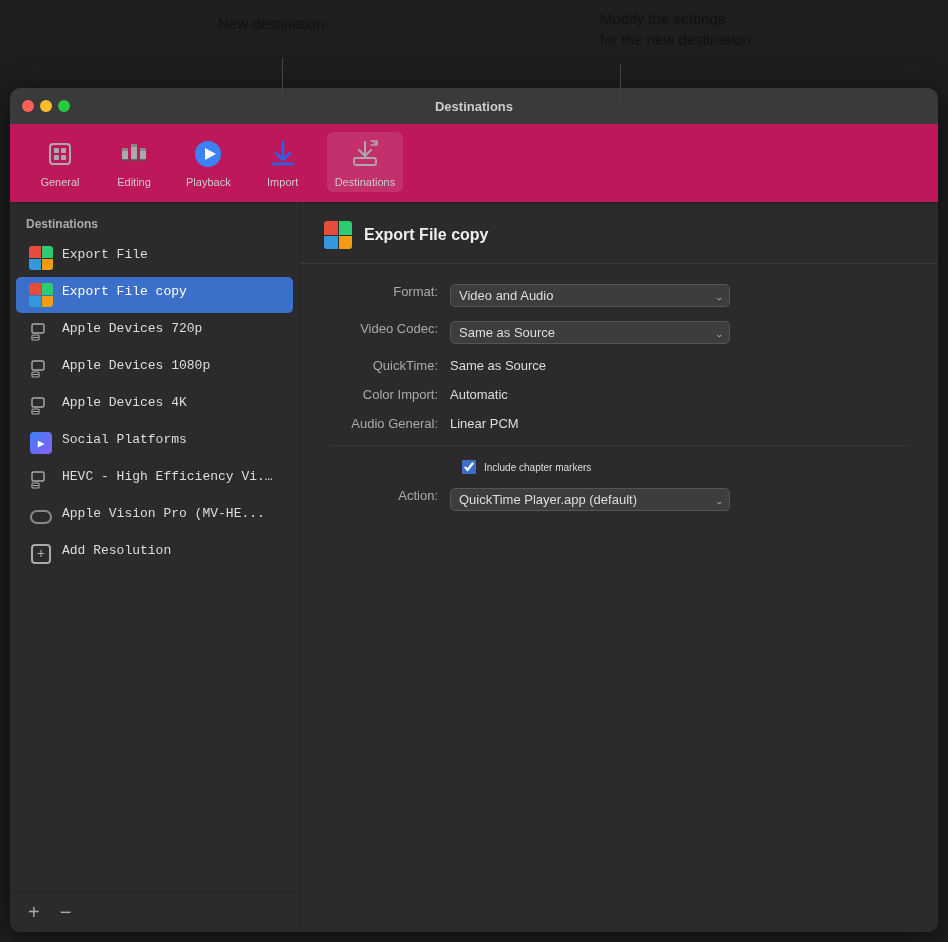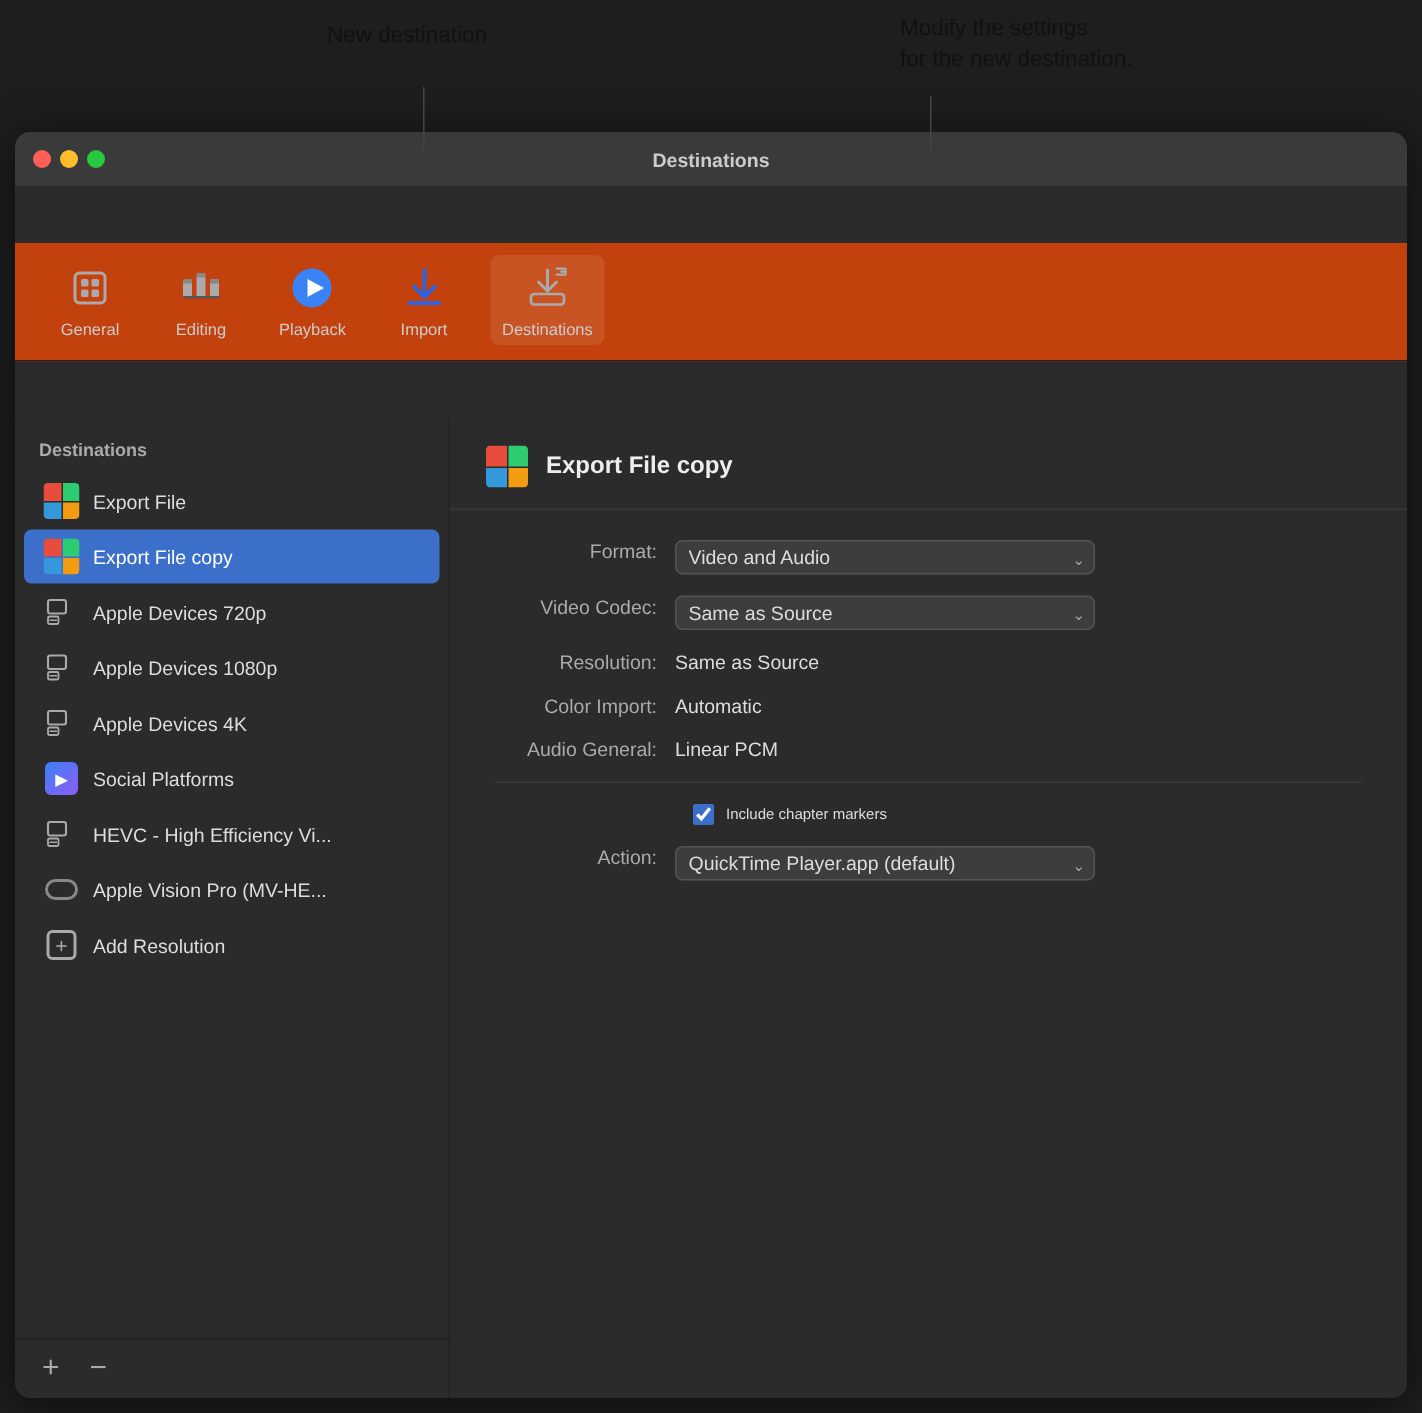--- a/index.html
+++ b/index.html
@@ -34,21 +34,20 @@
       top: 88px;
       left: 10px;
       right: 10px;
       bottom: 10px;
       background: #2b2b2b;
       border-radius: 10px;
       box-shadow: 0 4px 30px rgba(0,0,0,0.6);
       display: flex;
       flex-direction: column;
       overflow: hidden;
-      gap: 38px;
     }
 
     .title-bar {
       background: #3a3a3a;
       height: 36px;
       display: flex;
       align-items: center;
       justify-content: center;
       position: relative;
       border-radius: 10px 10px 0 0;
@@ -70,21 +69,21 @@
     .tl-yellow { background: #ffbd2e; }
     .tl-green { background: #27c93f; }
     .title-bar-title {
       color: #ccc;
       font-size: 13px;
       font-weight: 600;
     }
 
     
     .toolbar {
-      background: #c2410c;
+      background: #be185d;
       display: flex;
       align-items: flex-end;
       padding: 8px 20px 10px 20px;
       gap: 14px;
       border-bottom: 1px solid #222;
       flex-shrink: 0;
     }
     .toolbar-item {
       display: flex;
       flex-direction: column;
@@ -137,26 +136,26 @@
       font-weight: 700;
       padding: 14px 16px 8px 16px;
       text-transform: none;
     }
     .sidebar-list {
       flex: 1;
       overflow-y: auto;
     }
     .sidebar-item {
       display: flex;
-      align-items: center;
       padding: 7px 14px;
       cursor: pointer;
       gap: 10px;
       border-radius: 5px;
       margin: 1px 6px;
+      font-family: Liberation Mono, monospace;
     }
     .sidebar-item.selected { background: #3b6fca; }
     .sidebar-item .item-icon {
       width: 22px;
       height: 22px;
       flex-shrink: 0;
       display: flex;
       align-items: center;
       justify-content: center;
     }
@@ -566,21 +565,21 @@
           <div class="select-wrapper">
             <select class="form-select">
               <option>Same as Source</option>
               <option>H.264</option>
               <option>HEVC</option>
             </select>
           </div>
         </div>
 
         <div class="form-row">
-          <span class="form-label">Resolution:</span>
+          <span class="form-label">QuickTime:</span>
           <span class="form-value">Same as Source</span>
         </div>
 
         <div class="form-row">
           <span class="form-label">Color Import:</span>
           <span class="form-value">Automatic</span>
         </div>
 
         <div class="form-row">
           <span class="form-label">Audio General:</span>

